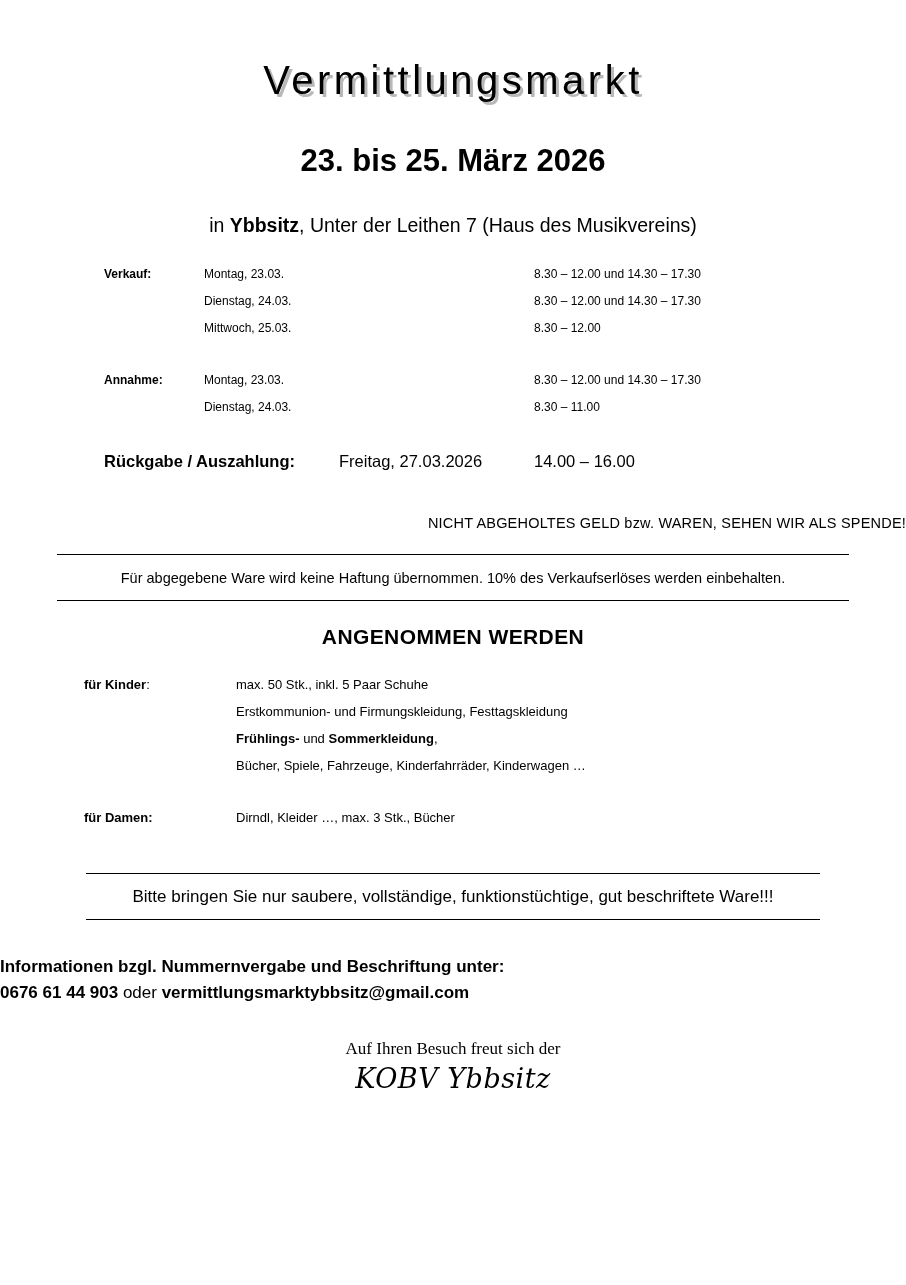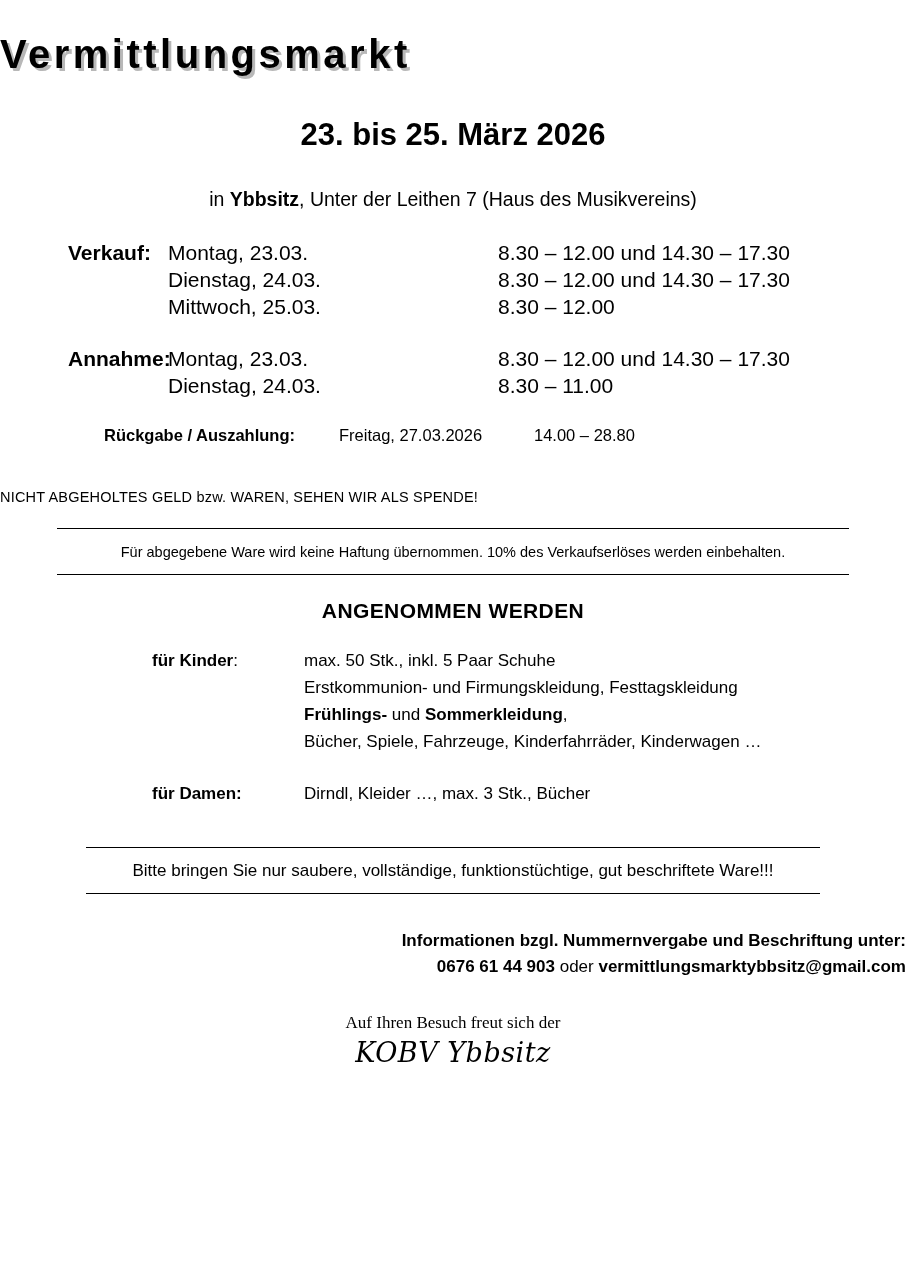--- a/index.html
+++ b/index.html
@@ -13,46 +13,46 @@
   }
   .page {
     position: relative;
     width: 906px;
     height: 1285px;
     background: #ffffff;
     overflow: hidden;
   }
   
   .title {
-    text-align: left;
+    text-align: center;
     font-size: 40px;
-    font-weight: bold;
+    font-weight: normal;
     letter-spacing: 3.5px;
-    margin-top: 32px;
+    margin-top: 58px;
     text-shadow: 3px 3px 0 #b8b8b8;
     white-space: nowrap;
   }
   .subtitle {
     text-align: center;
     font-size: 31px;
     font-weight: bold;
     margin-top: 40px;
   }
   .place {
     text-align: center;
     font-size: 19.5px;
     margin-top: 35px;
   }
   .place b { font-weight: bold; }
 
   
   .schedule {
     margin-top: 30px;
-    padding-left: 68px;
-    font-size: 21px;
+    padding-left: 104px;
+    font-size: 12px;
   }
   .srow {
     display: flex;
     align-items: baseline;
     height: 27px;
   }
   .srow .lbl {
     width: 100px;
     font-weight: bold;
     flex: 0 0 auto;
@@ -75,21 +75,21 @@
   }
   .rueck .rl {
     font-weight: bold;
     flex: 0 0 auto;
     width: 235px;
   }
   .rueck .rd { flex: 0 0 auto; width: 195px; }
   .rueck .rt { flex: 1 1 auto; }
 
   .note-spende {
-    text-align: left;
+    text-align: right;
     font-size: 14.5px;
     margin-top: 44px;
     letter-spacing: 0.2px;
   }
 
   .rule {
     border: 0;
     border-top: 1px solid #000;
     margin: 0;
   }
@@ -104,23 +104,22 @@
   .angenommen {
     text-align: center;
     font-size: 21px;
     font-weight: bold;
     margin-top: 24px;
     letter-spacing: 0.4px;
   }
 
   .accept {
     margin-top: 28px;
-    padding-left: 112px;
-    font-size: 17px;
-    margin-left: 40px;
+    padding-left: 84px;
+    font-size: 13px;
   }
   .arow {
     display: flex;
     align-items: baseline;
     min-height: 27px;
   }
   .arow .akey {
     width: 152px;
     flex: 0 0 auto;
     font-weight: bold;
@@ -133,21 +132,21 @@
   .rule-3 { margin: 36px 86px 0 86px; }
   .bitte {
     text-align: center;
     font-size: 17px;
     padding-top: 13px;
   }
   .bitte b { font-weight: normal; }
   .rule-4 { margin: 12px 86px 0 86px; }
 
   .info {
-    text-align: right;
+    text-align: left;
     font-weight: bold;
     font-size: 17px;
     margin-top: 34px;
     line-height: 1.55;
   }
   .info .thin { font-weight: normal; }
 
   .besuch {
     text-align: center;
     font-size: 17px;
@@ -204,21 +203,21 @@
     <div class="srow">
       <div class="lbl"></div>
       <div class="day">Dienstag, 24.03.</div>
       <div class="time">8.30 – 11.00</div>
     </div>
   </div>
 
   <div class="rueck">
     <div class="rl">Rückgabe / Auszahlung:</div>
     <div class="rd">Freitag, 27.03.2026</div>
-    <div class="rt">14.00 – 28.80</div>
+    <div class="rt">14.00 – 16.00</div>
   </div>
 
   <div class="note-spende">NICHT ABGEHOLTES GELD bzw. WAREN, SEHEN WIR ALS SPENDE!</div>
 
   <hr class="rule rule-1">
   <div class="haftung">Für abgegebene Ware wird keine Haftung übernommen. 10% des Verkaufserlöses werden einbehalten.</div>
   <hr class="rule rule-2">
 
   <div class="angenommen">ANGENOMMEN WERDEN</div>
 

